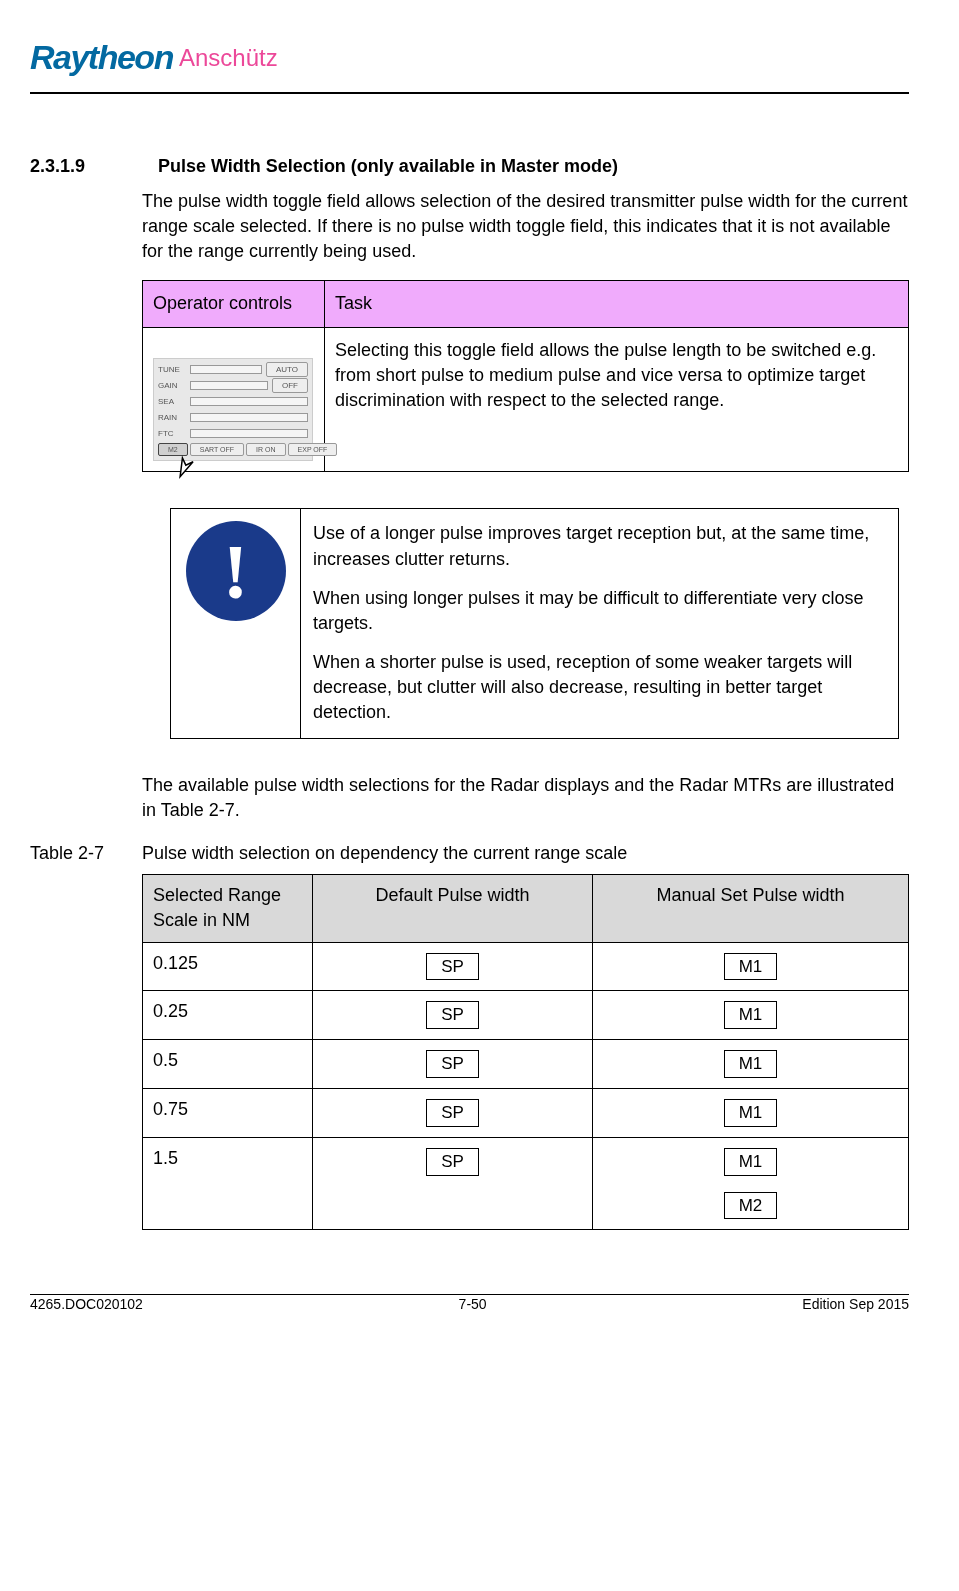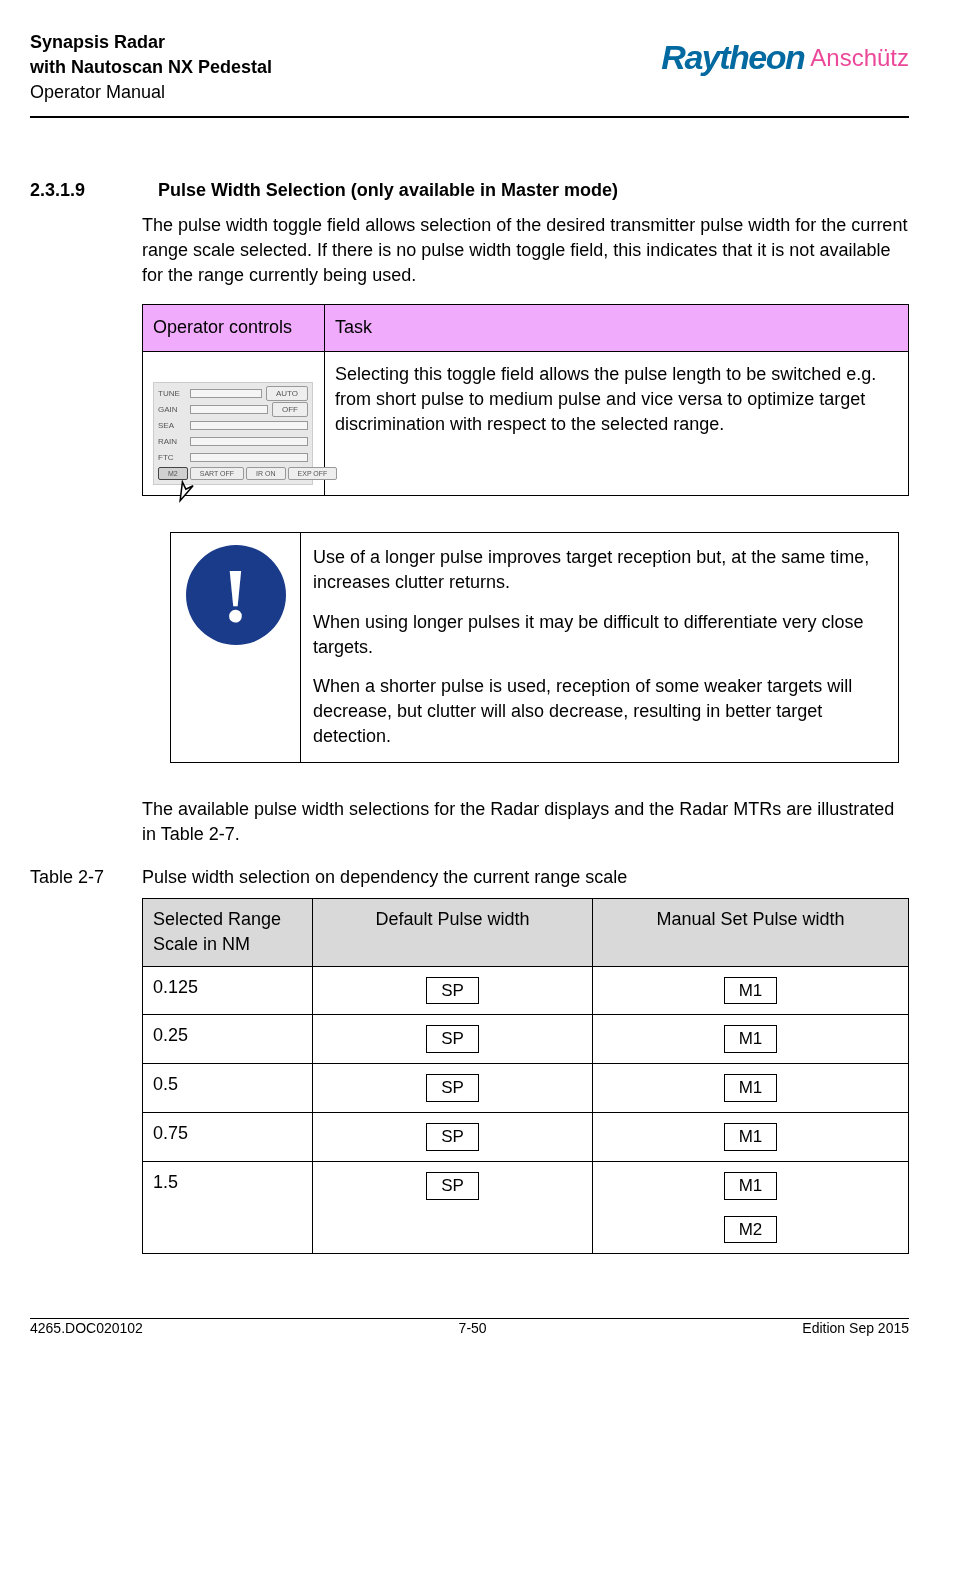--- a/index.html
+++ b/index.html
@@ -156,25 +156,20 @@
       padding-top: 0;
       display: flex;
       justify-content: space-between;
       font-size: 14px;
     }
   </style>
 </head>
 <body>
 
 <div class="header">
-  <div class="header-left">
-    <div class="hdr-title1">Synapsis Radar</div>
-    <div class="hdr-title2">with Nautoscan NX Pedestal</div>
-    <div class="hdr-sub">Operator Manual</div>
-  </div>
   <div class="logo-wrap">
     <span class="raytheon">Raytheon</span>
     <span class="anschutz">Anschütz</span>
   </div>
 </div>
 
 <div class="section">
   <div class="sec-num">2.3.1.9</div>
   <div class="sec-title">Pulse Width Selection (only available in Master mode)</div>
 </div>

